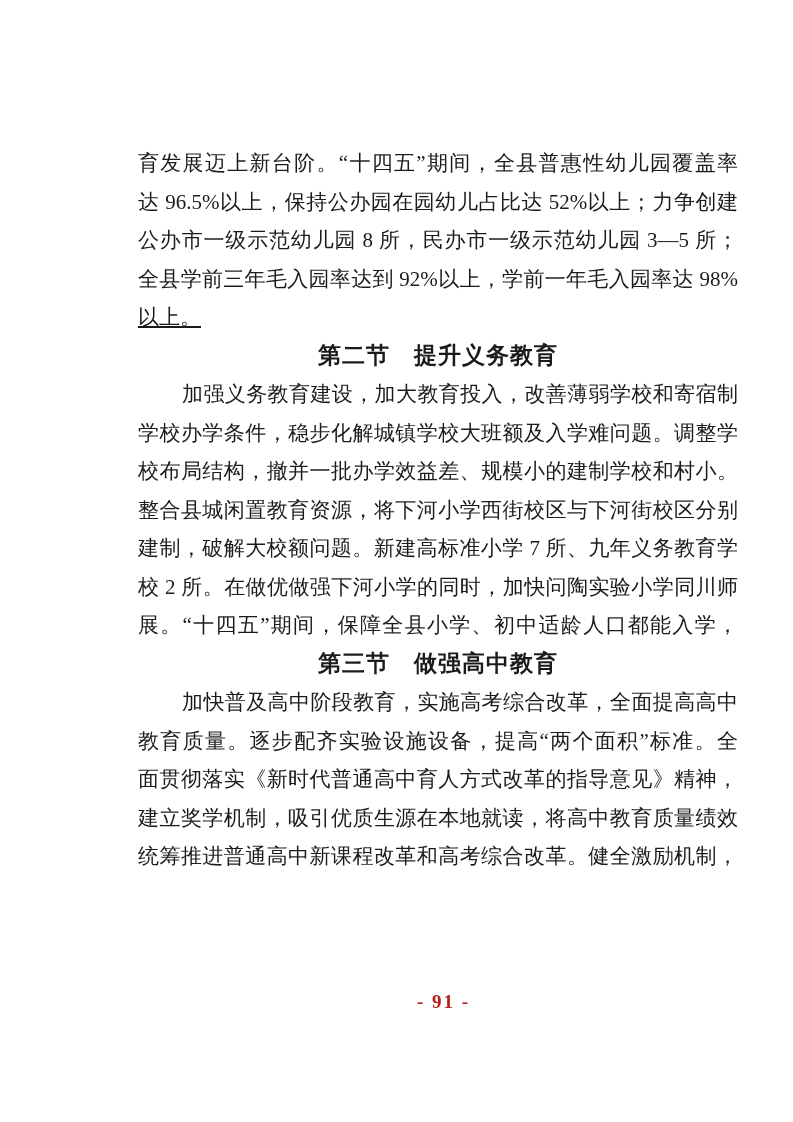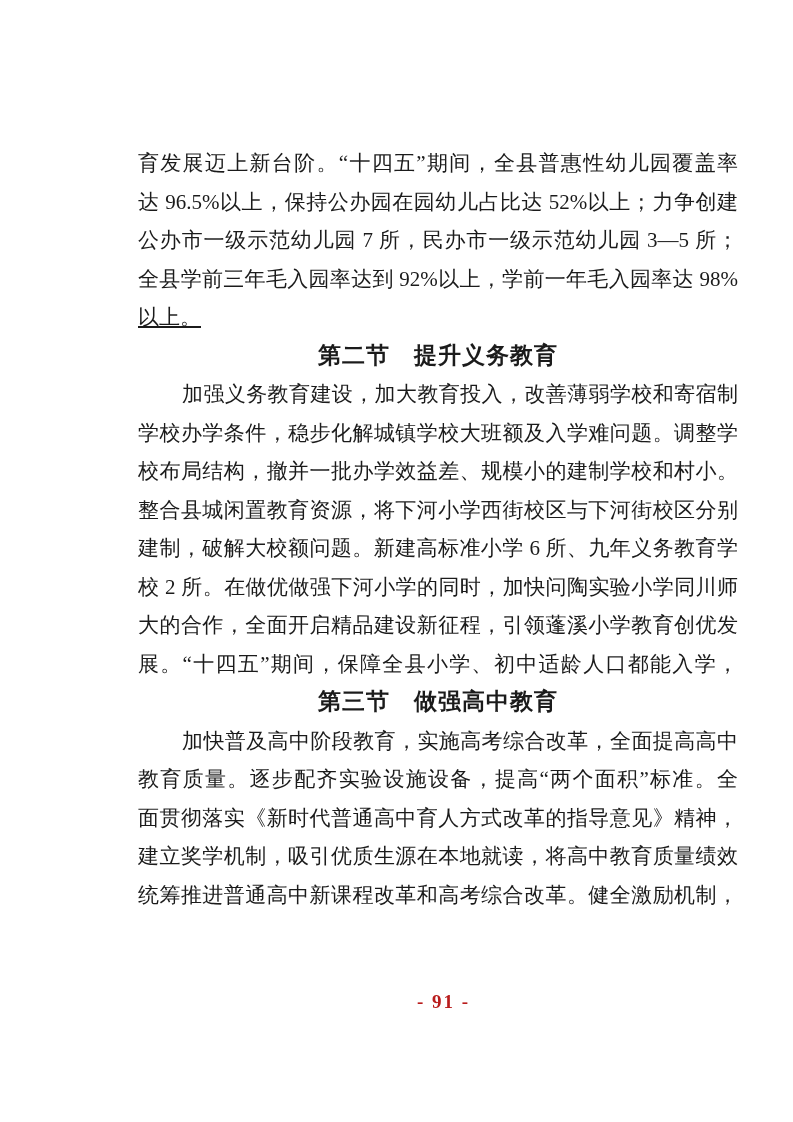--- a/index.html
+++ b/index.html
@@ -56,33 +56,32 @@
   }
 </style>
 </head>
 <body>
 
 <div class="page">
   <div class="content">
 
     <div class="line">育发展迈上新台阶。“十四五”期间，全县普惠性幼儿园覆盖率</div>
     <div class="line">达 96.5%以上，保持公办园在园幼儿占比达 52%以上；力争创建</div>
-    <div class="line">公办市一级示范幼儿园 7 所，民办市一级示范幼儿园 3—5 所；</div>
+    <div class="line">公办市一级示范幼儿园 8 所，民办市一级示范幼儿园 3—5 所；</div>
     <div class="line">全县学前三年毛入园率达到 92%以上，学前一年毛入园率达 98%</div>
     <div class="line short">以上。</div>
 
     <h2 class="heading">第二节　提升义务教育</h2>
 
     <div class="line indent">加强义务教育建设，加大教育投入，改善薄弱学校和寄宿制</div>
     <div class="line">学校办学条件，稳步化解城镇学校大班额及入学难问题。调整学</div>
     <div class="line">校布局结构，撤并一批办学效益差、规模小的建制学校和村小。</div>
     <div class="line">整合县城闲置教育资源，将下河小学西街校区与下河街校区分别</div>
-    <div class="line">建制，破解大校额问题。新建高标准小学 6 所、九年义务教育学</div>
+    <div class="line">建制，破解大校额问题。新建高标准小学 7 所、九年义务教育学</div>
     <div class="line">校 2 所。在做优做强下河小学的同时，加快问陶实验小学同川师</div>
-    <div class="line">大的合作，全面开启精品建设新征程，引领蓬溪小学教育创优发</div>
     <div class="line">展。“十四五”期间，保障全县小学、初中适龄人口都能入学，</div>
 
     <h2 class="heading">第三节　做强高中教育</h2>
 
     <div class="line indent">加快普及高中阶段教育，实施高考综合改革，全面提高高中</div>
     <div class="line">教育质量。逐步配齐实验设施设备，提高“两个面积”标准。全</div>
     <div class="line">面贯彻落实《新时代普通高中育人方式改革的指导意见》精神，</div>
     <div class="line">建立奖学机制，吸引优质生源在本地就读，将高中教育质量绩效</div>
     <div class="line">统筹推进普通高中新课程改革和高考综合改革。健全激励机制，</div>
 

